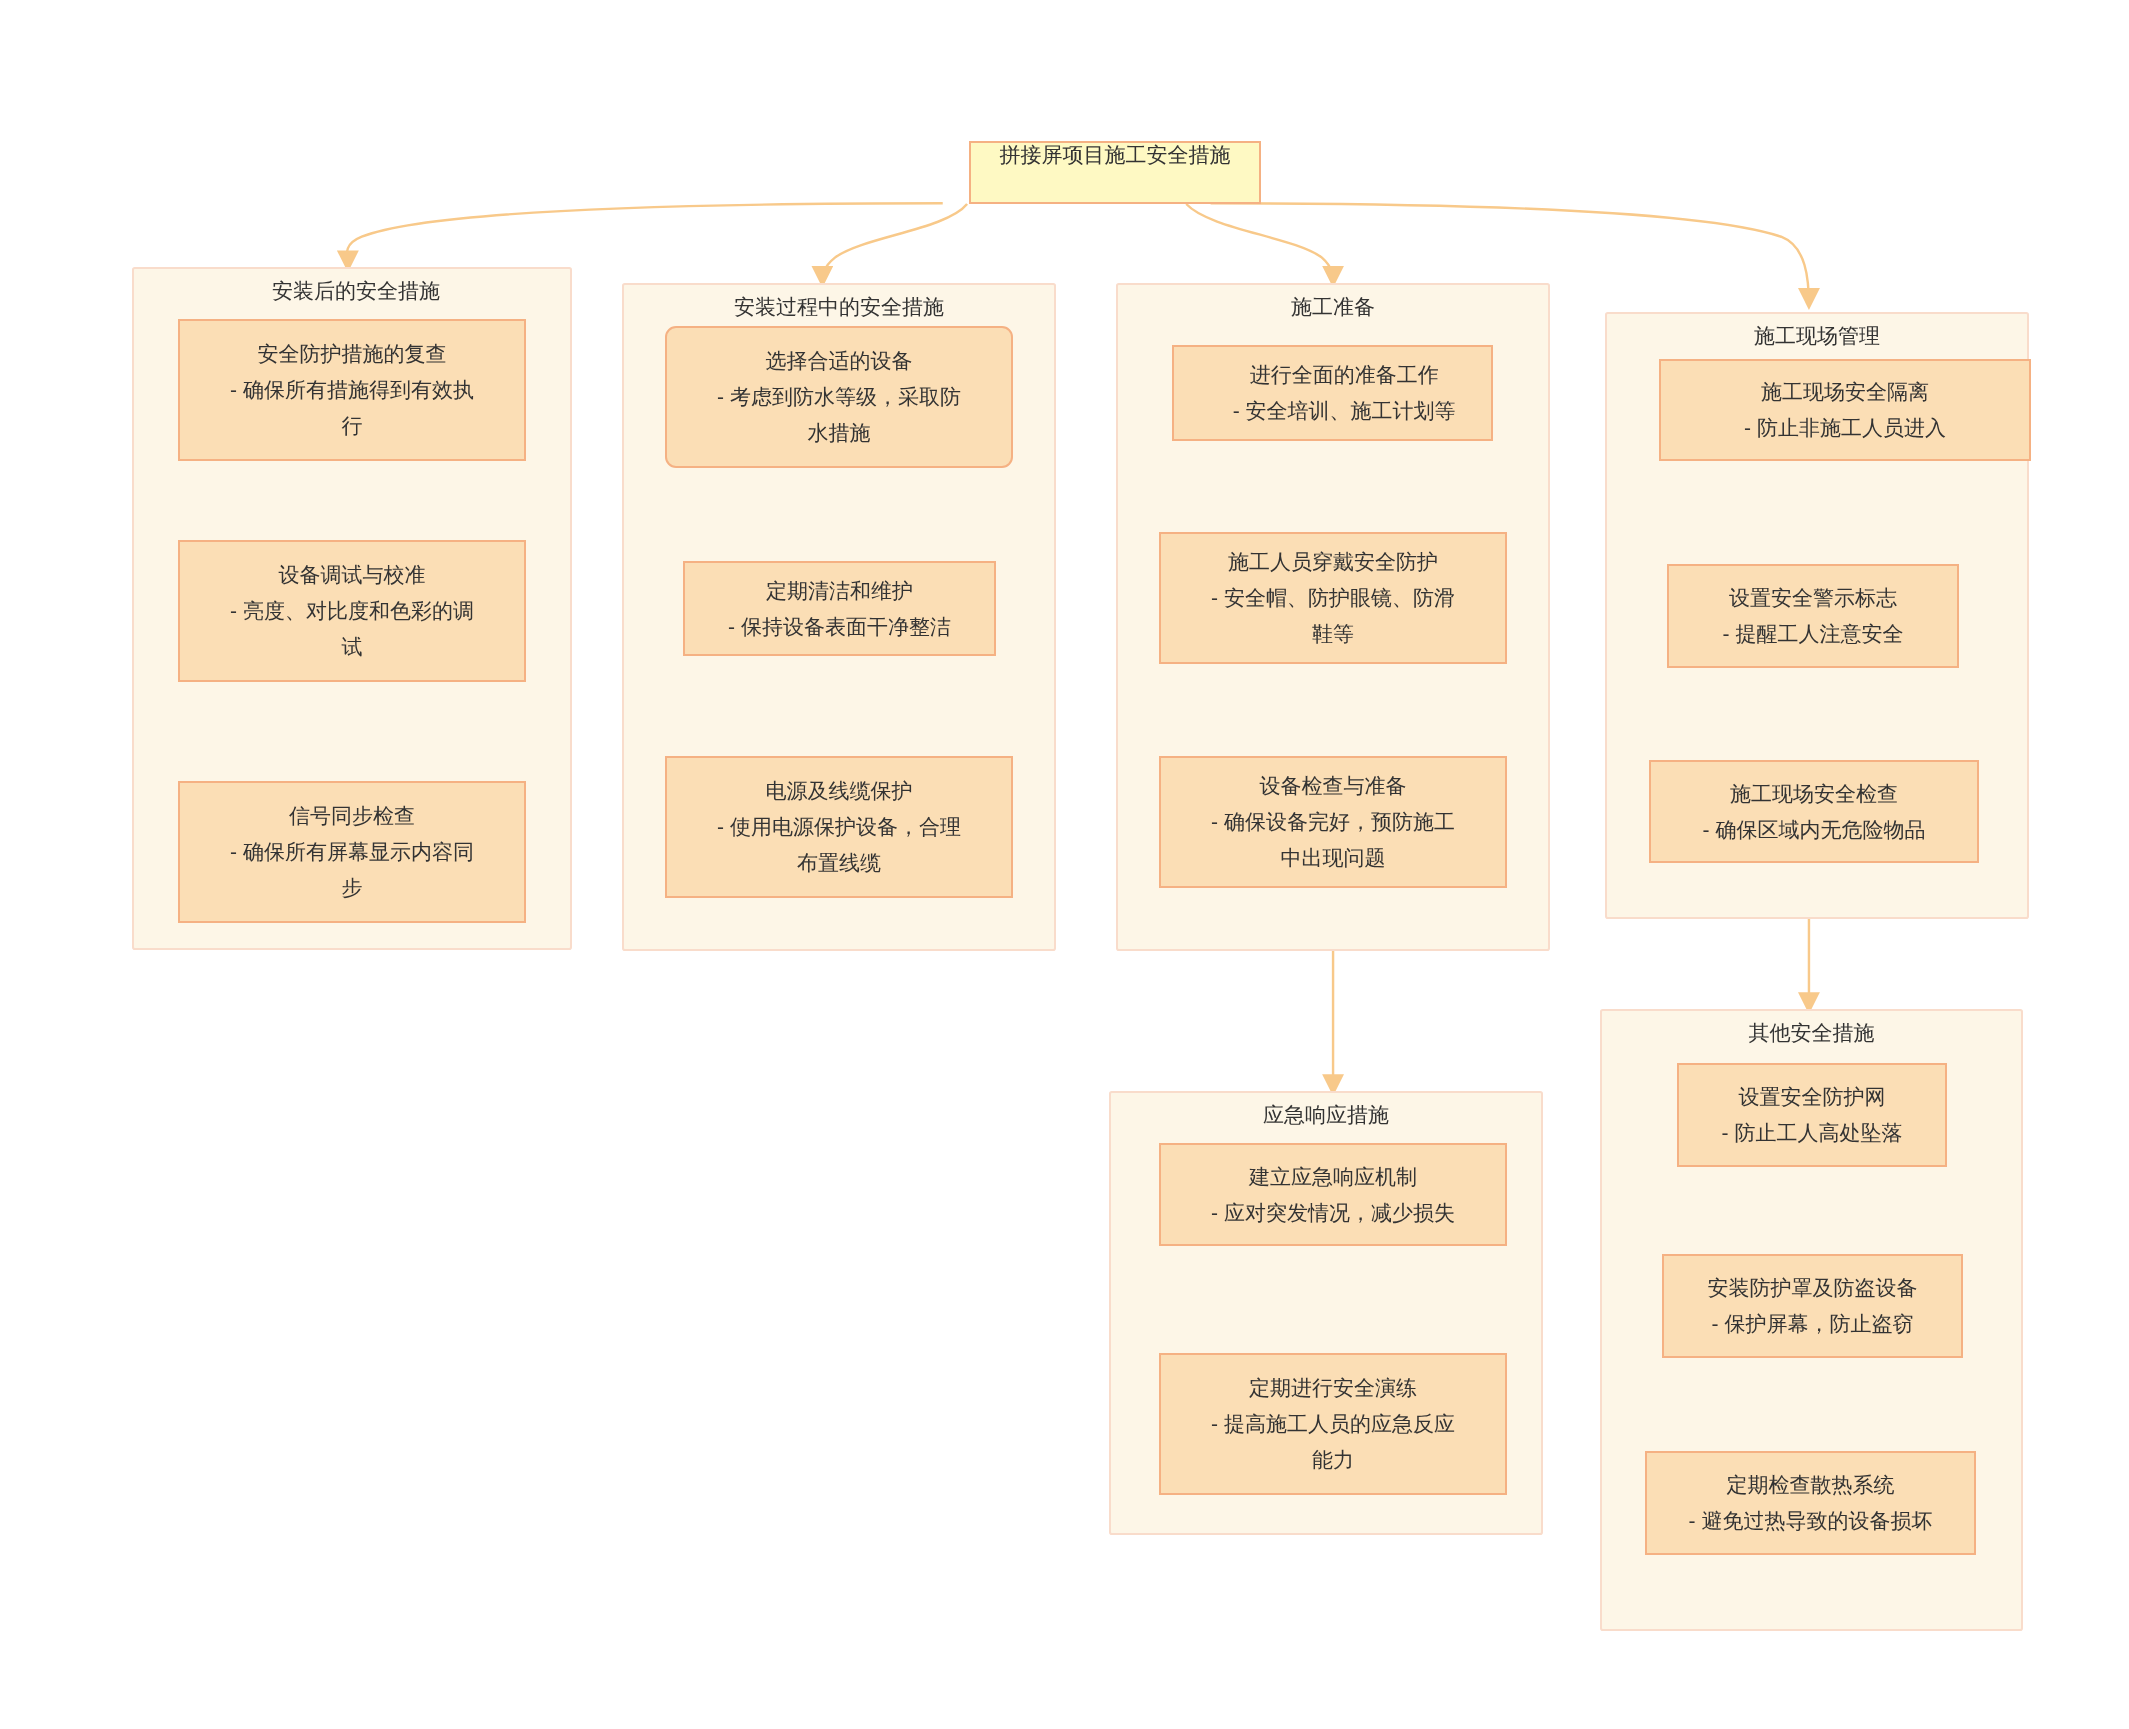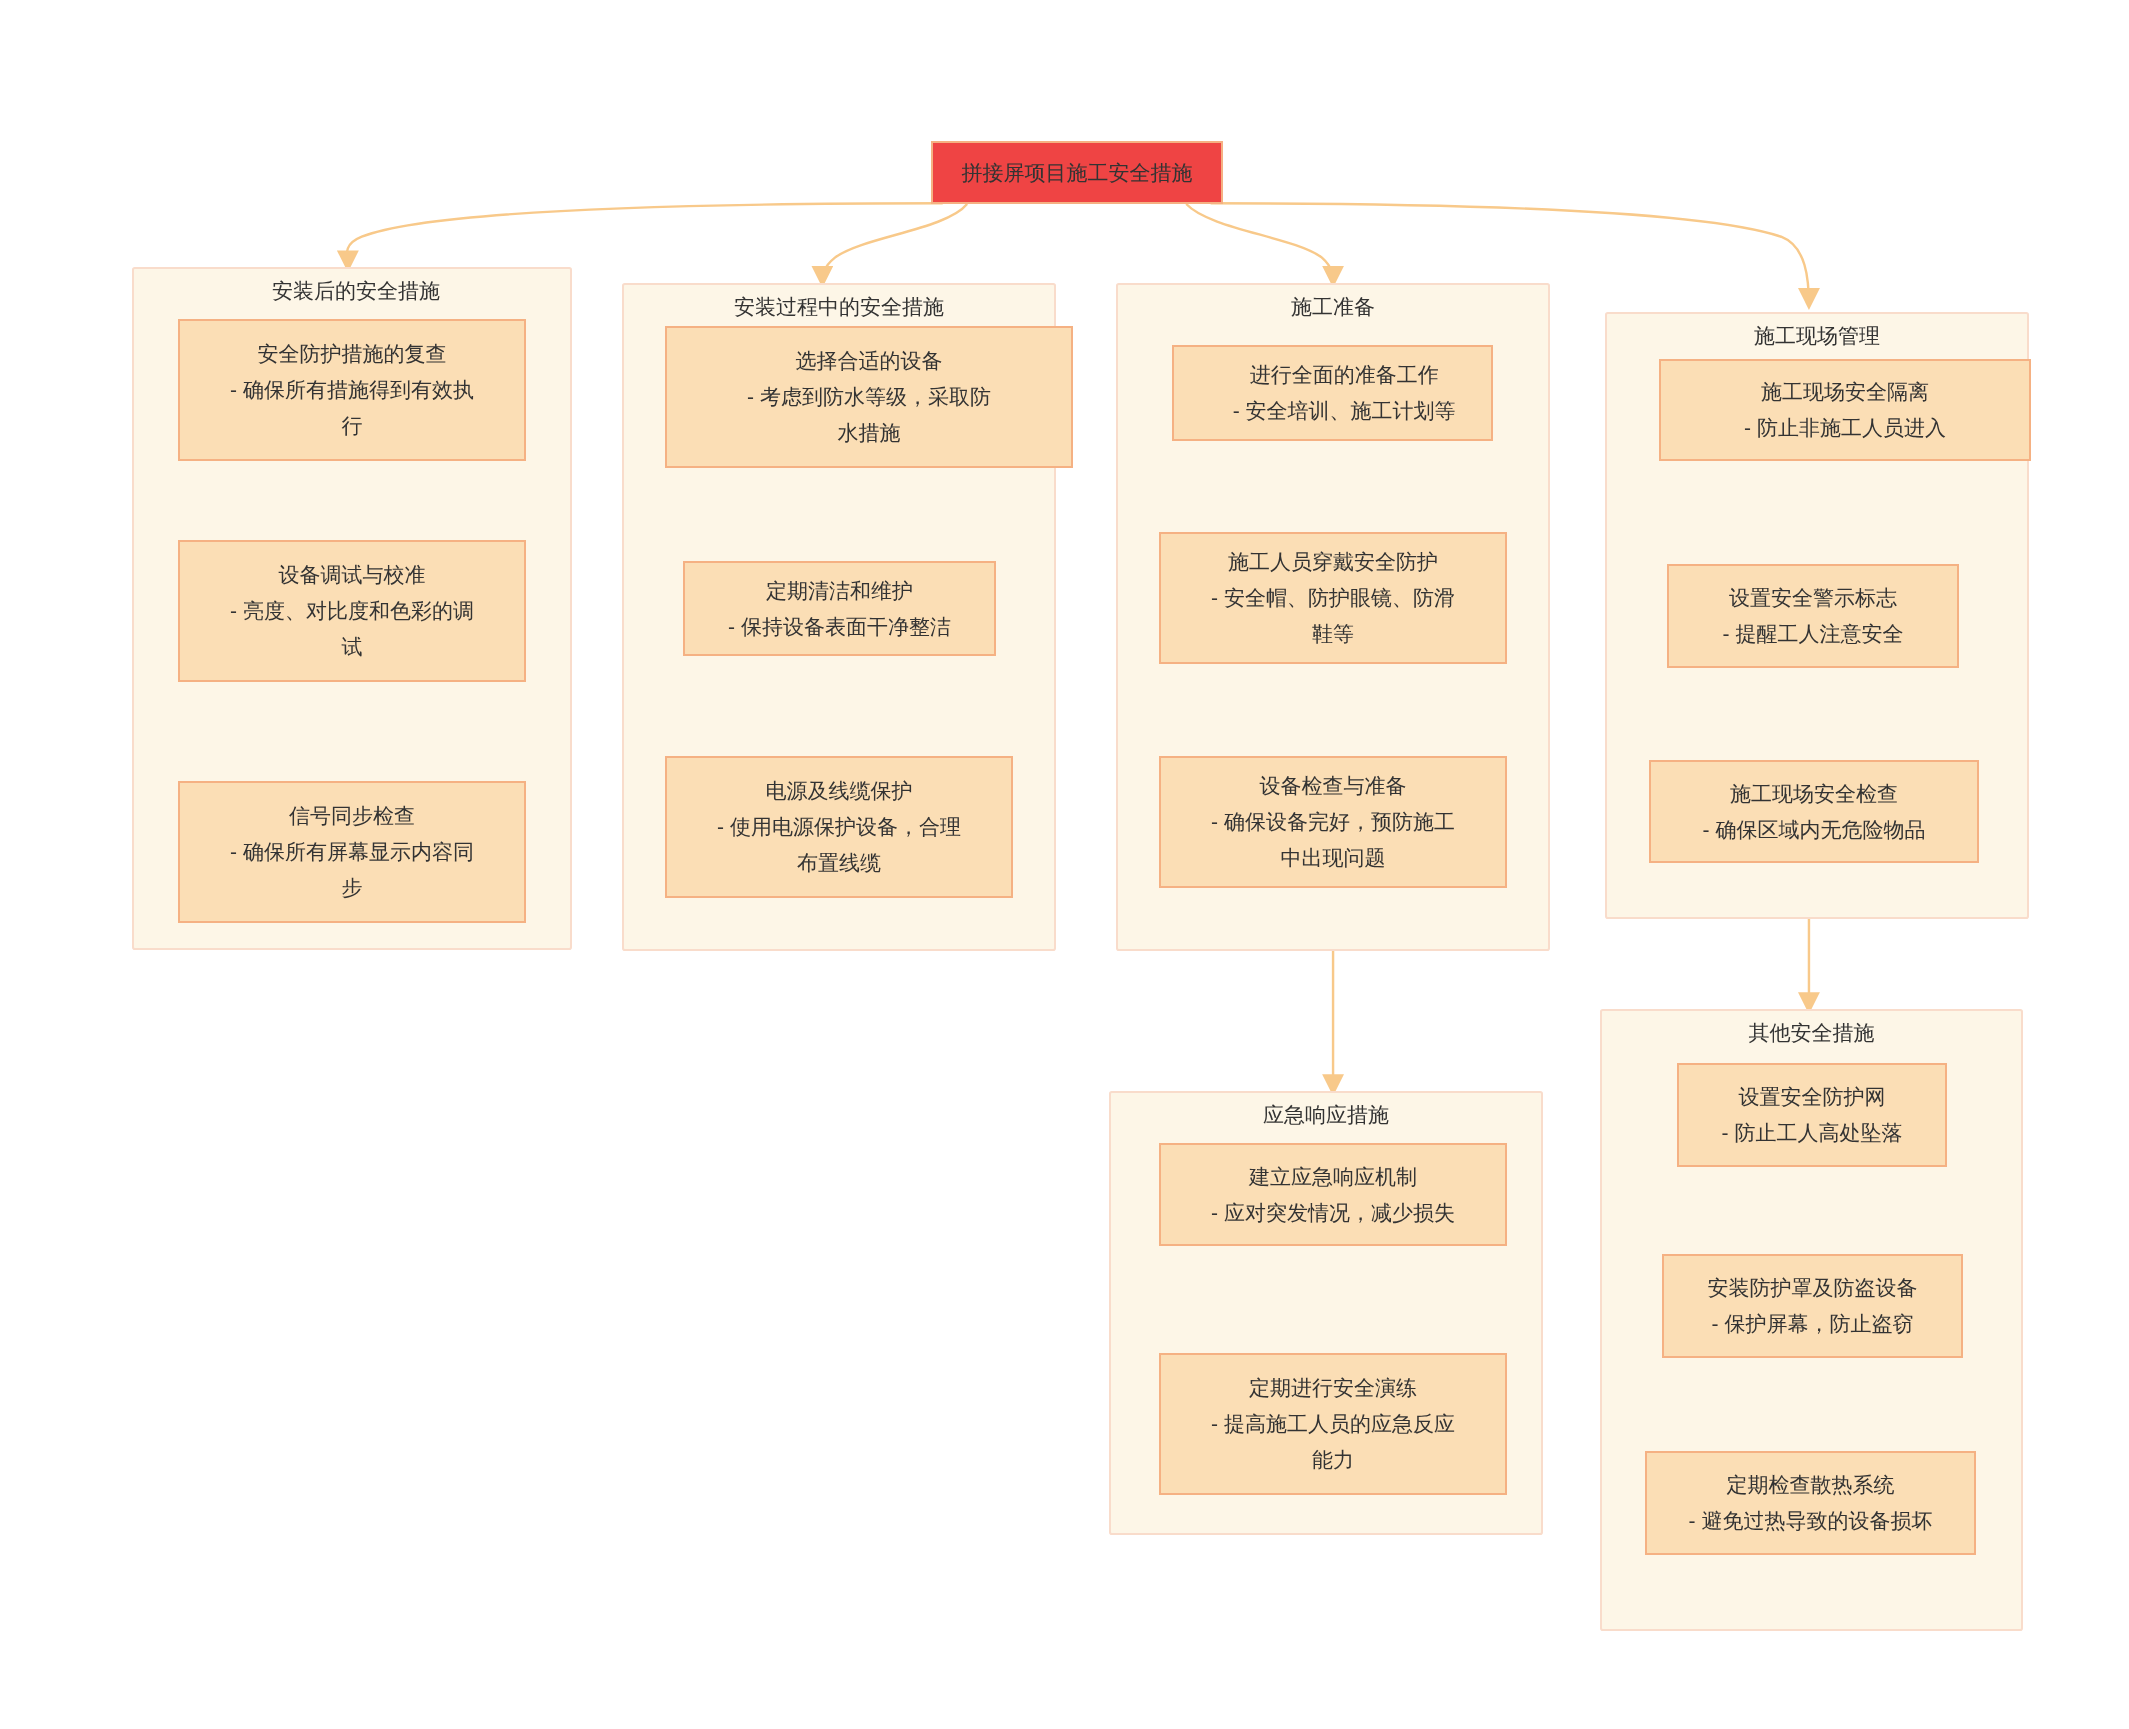--- a/index.html
+++ b/index.html
@@ -36,26 +36,27 @@
     justify-content:center;
     text-align:center;
     color:#333333;
     font-size:21px;
     line-height:36px;
     padding:4.2px 9.7px;
   }
   .node-text{white-space:pre-line;display:block;width:100%;}
   .root-node{
     position:absolute;
-    background:#ef4444;
+    background:#fef9c3;
     border:2.1px solid #F5B183;
     box-sizing:border-box;
-    display:flex;align-items:center;justify-content:center;
+    display:flex;justify-content:center;
     color:#333333;font-size:21px;line-height:24px;
     text-align:center;
+    margin-left:38px;
   }
 </style>
 </head>
 <body>
 
 <div id="canvas">
 
   <svg id="edges" viewBox="0 0 3060 2486" xmlns="http://www.w3.org/2000/svg">
     <defs>
       <marker id="ah" viewBox="0 0 12 12" refX="10" refY="6" markerWidth="9" markerHeight="9" orient="auto-start-reverse">
@@ -114,21 +115,21 @@
   </div>
   <div class="node" style="left:178px;top:761px;width:348px;height:142px;margin-top:20px;">
     <span class="node-text">信号同步检查
 - 确保所有屏幕显示内容同
 步</span>
   </div>
 
   <div class="cluster" style="left:622px;top:283px;width:434px;height:668px;">
     <div class="cluster-title" style="top:9.7px;">安装过程中的安全措施</div>
   </div>
-  <div class="node" style="left:665px;top:326px;width:408px;height:142px;">
+  <div class="node" style="left:665px;top:326px;width:348px;height:142px;border-radius:11px;">
     <span class="node-text">选择合适的设备
 - 考虑到防水等级，采取防
 水措施</span>
   </div>
   <div class="node" style="left:683px;top:561px;width:313px;height:95px;">
     <span class="node-text">定期清洁和维护
 - 保持设备表面干净整洁</span>
   </div>
   <div class="node" style="left:665px;top:756px;width:348px;height:142px;">
     <span class="node-text">电源及线缆保护

